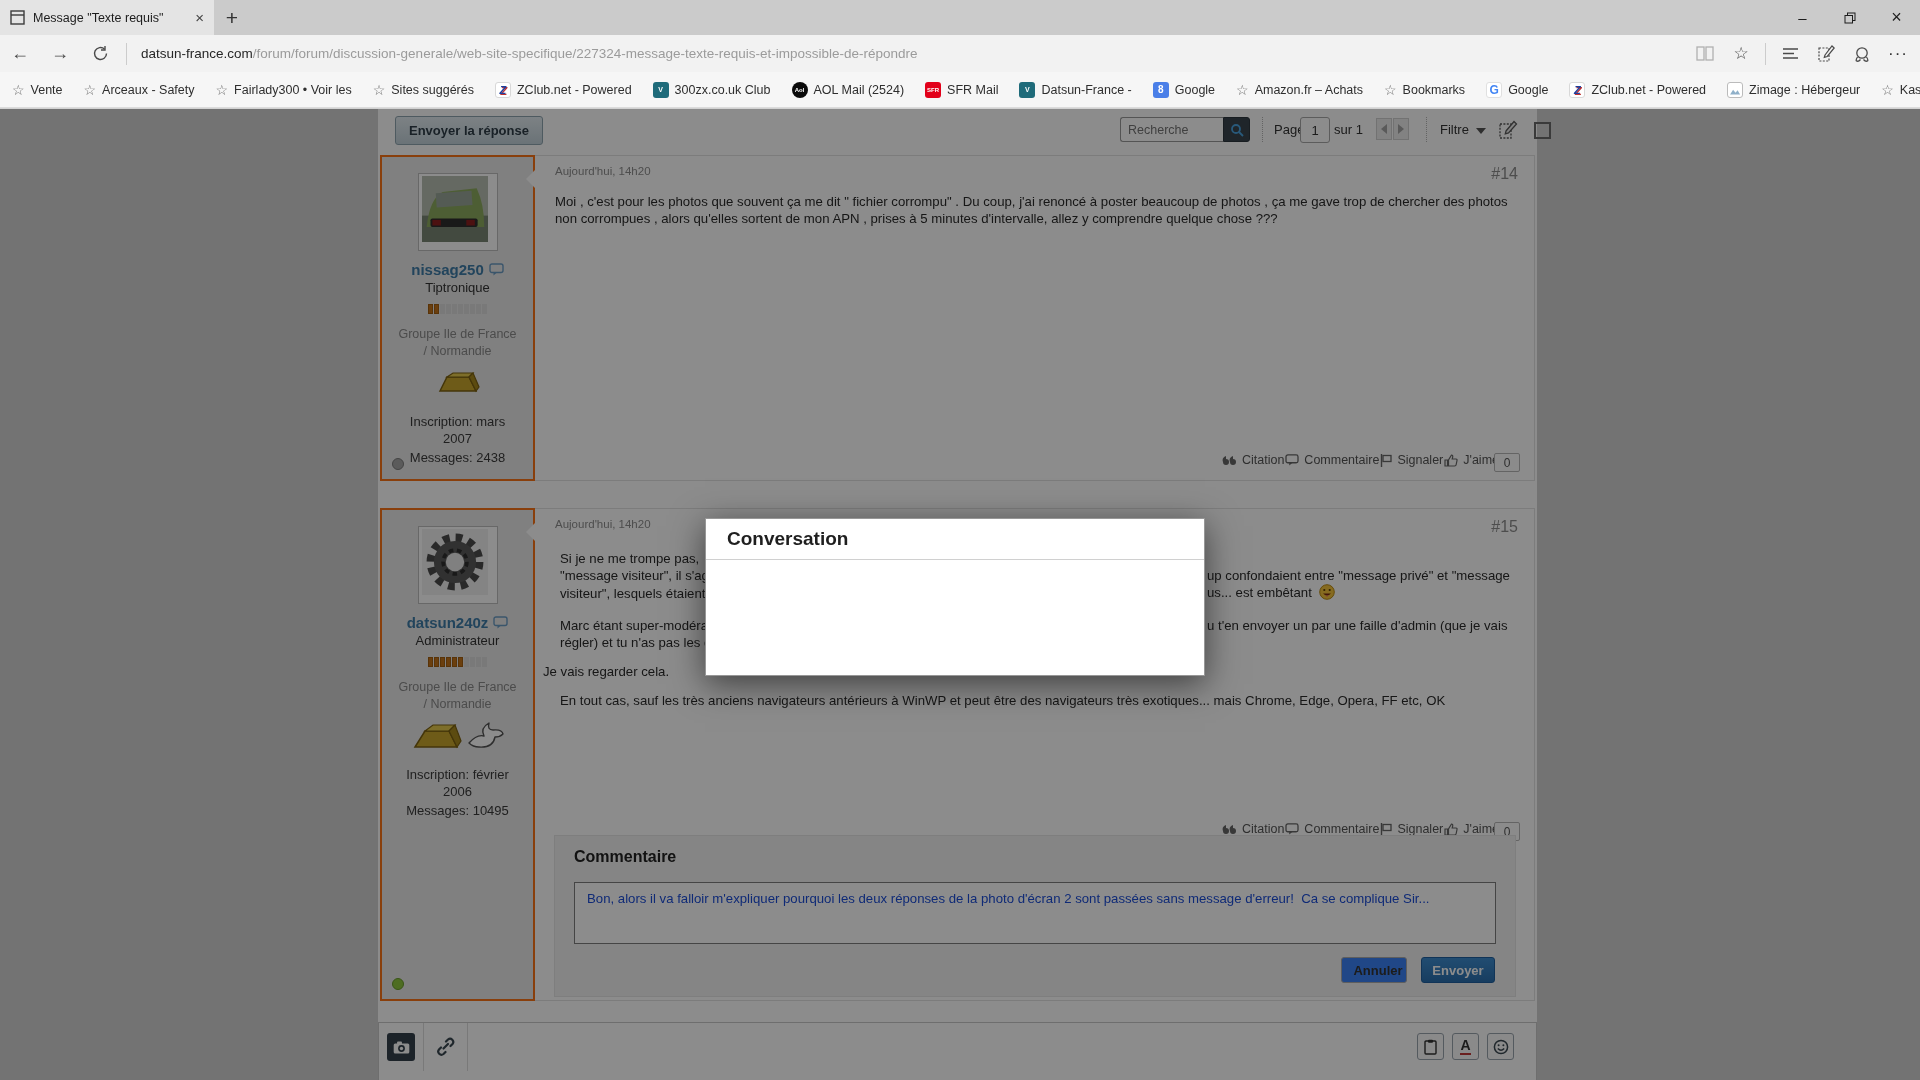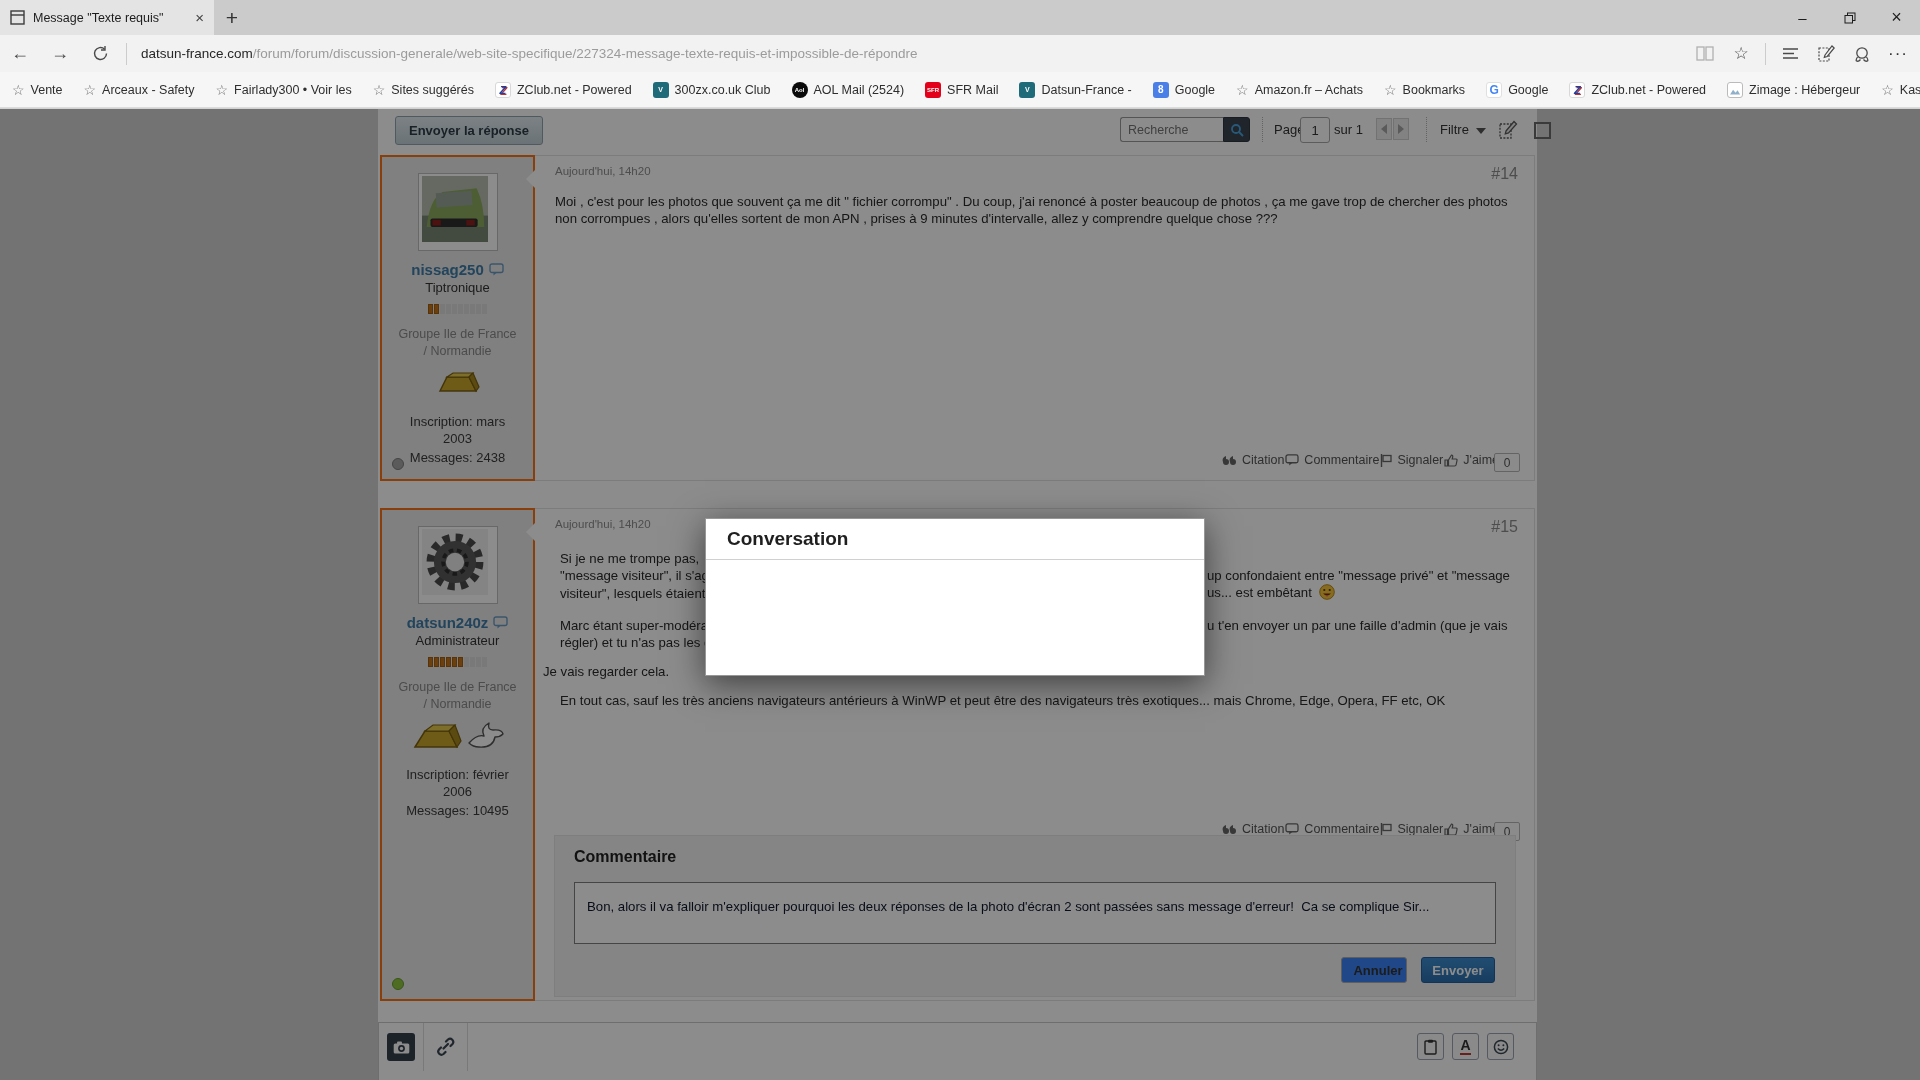--- a/index.html
+++ b/index.html
@@ -93,21 +93,21 @@
   .frag{position:absolute;font-size:13.2px;color:#2b2b2b;white-space:nowrap;}
   .actions{position:absolute;display:flex;align-items:flex-start;gap:1px;font-size:12.5px;color:#555;margin-top:17px;}
   .act{display:flex;align-items:center;gap:5px;}
   .likebox{width:24px;height:17px;border:1px solid #b7b7b7;border-radius:2px;display:flex;align-items:center;justify-content:center;
            font-size:12px;color:#555;background:#fdfdfd;margin-left:-6px;}
 
   
   .cbox{position:absolute;left:19px;top:326px;width:962px;height:162px;background:#f2f2f2;border:1px solid #e5e5e5;box-sizing:border-box;}
   .cbox-title{position:absolute;left:19px;top:12px;font-size:16px;font-weight:bold;color:#222;}
   .cbox-ta{position:absolute;left:19px;top:46px;width:922px;height:62px;border:1px solid #7e7e7e;background:#fff;
-           padding:16px 12px;font-size:13.2px;color:#0f172a;font-family:inherit;resize:none;box-sizing:border-box;line-height:16px;}
+           padding:8px 12px;font-size:13.2px;color:#1d4ed8;font-family:inherit;resize:none;box-sizing:border-box;line-height:16px;}
   .cbtn{position:absolute;bottom:13px;height:26px;border-radius:3px;font-size:13px;font-weight:bold;
         display:flex;align-items:center;justify-content:center;box-sizing:border-box;}
   .cbtn-cancel{right:108px;width:66px;background:#3b82f6;border:1px solid #ababab;color:#333;padding-left:8px;}
   .cbtn-send{right:20px;width:74px;background:linear-gradient(#3d8ccf,#2b6fae);border:1px solid #1f5f9e;color:#fff;}
 
   
   .editor{position:absolute;left:0;top:913px;width:1159px;height:120px;background:#fff;border:1px solid #c9c9c9;box-sizing:border-box;}
   .ed-cell{position:absolute;top:0;height:48px;border-right:1px solid #ddd;display:flex;align-items:center;justify-content:center;}
   .cam-btn{width:28px;height:28px;background:#33404c;border-radius:3px;display:flex;align-items:center;justify-content:center;}
   .ed-right{position:absolute;right:22px;top:10px;display:flex;gap:8px;}
@@ -337,30 +337,30 @@
             <span class="seg"></span>
           </div>
         <div class="ugroup">Groupe Ile de France / Normandie</div>
         <div class="medals">
           <svg width="46" height="24" viewBox="0 0 46 24">
               <path d="M5 20 L12 6 H34 L41 20 Z" fill="#c9a72c" stroke="#7d6212" stroke-width="1.5"></path>
               <path d="M12 6 L18 2 H38 L34 6 Z" fill="#e3c84e" stroke="#7d6212" stroke-width="1.2"></path>
               <path d="M34 6 L38 2 L44 16 L41 20 Z" fill="#a8891e" stroke="#7d6212" stroke-width="1.2"></path>
             </svg>
         </div>
-        <div class="ujoin">Inscription: mars 2003</div>
+        <div class="ujoin">Inscription: mars 2007</div>
         <div class="umsgs">Messages: 2438</div>
         <div class="dot dot-off"></div>
       </div>
       <div class="main" style="top:46px;height:326px;">
         <span class="pdate">Aujourd'hui, 14h20</span>
         <span class="pnum">#14</span>
         <div class="pbody">
           <div>Moi , c'est pour les photos que souvent ça me dit " fichier corrompu" . Du coup, j'ai renoncé à poster beaucoup de photos , ça me gave trop de chercher des photos</div>
-          <div>non corrompues , alors qu'elles sortent de mon APN , prises à 9 minutes d'intervalle, allez y comprendre quelque chose ???</div>
+          <div>non corrompues , alors qu'elles sortent de mon APN , prises à 5 minutes d'intervalle, allez y comprendre quelque chose ???</div>
         </div>
         <div class="actions" style="right:14px;bottom:8px;">
           <span class="act">
             <svg width="15" height="11" viewBox="0 0 15 11">
                 <path d="M1 7 a3 3 0 1 0 3-3 V1 a6 5 0 0 0-3 6 Z M8 7 a3 3 0 1 0 3-3 V1 a6 5 0 0 0-3 6 Z" fill="#666"></path>
               </svg>
             <span>Citation</span>
             </span>
           <span class="act">
             <svg width="14" height="12" viewBox="0 0 15 13">

